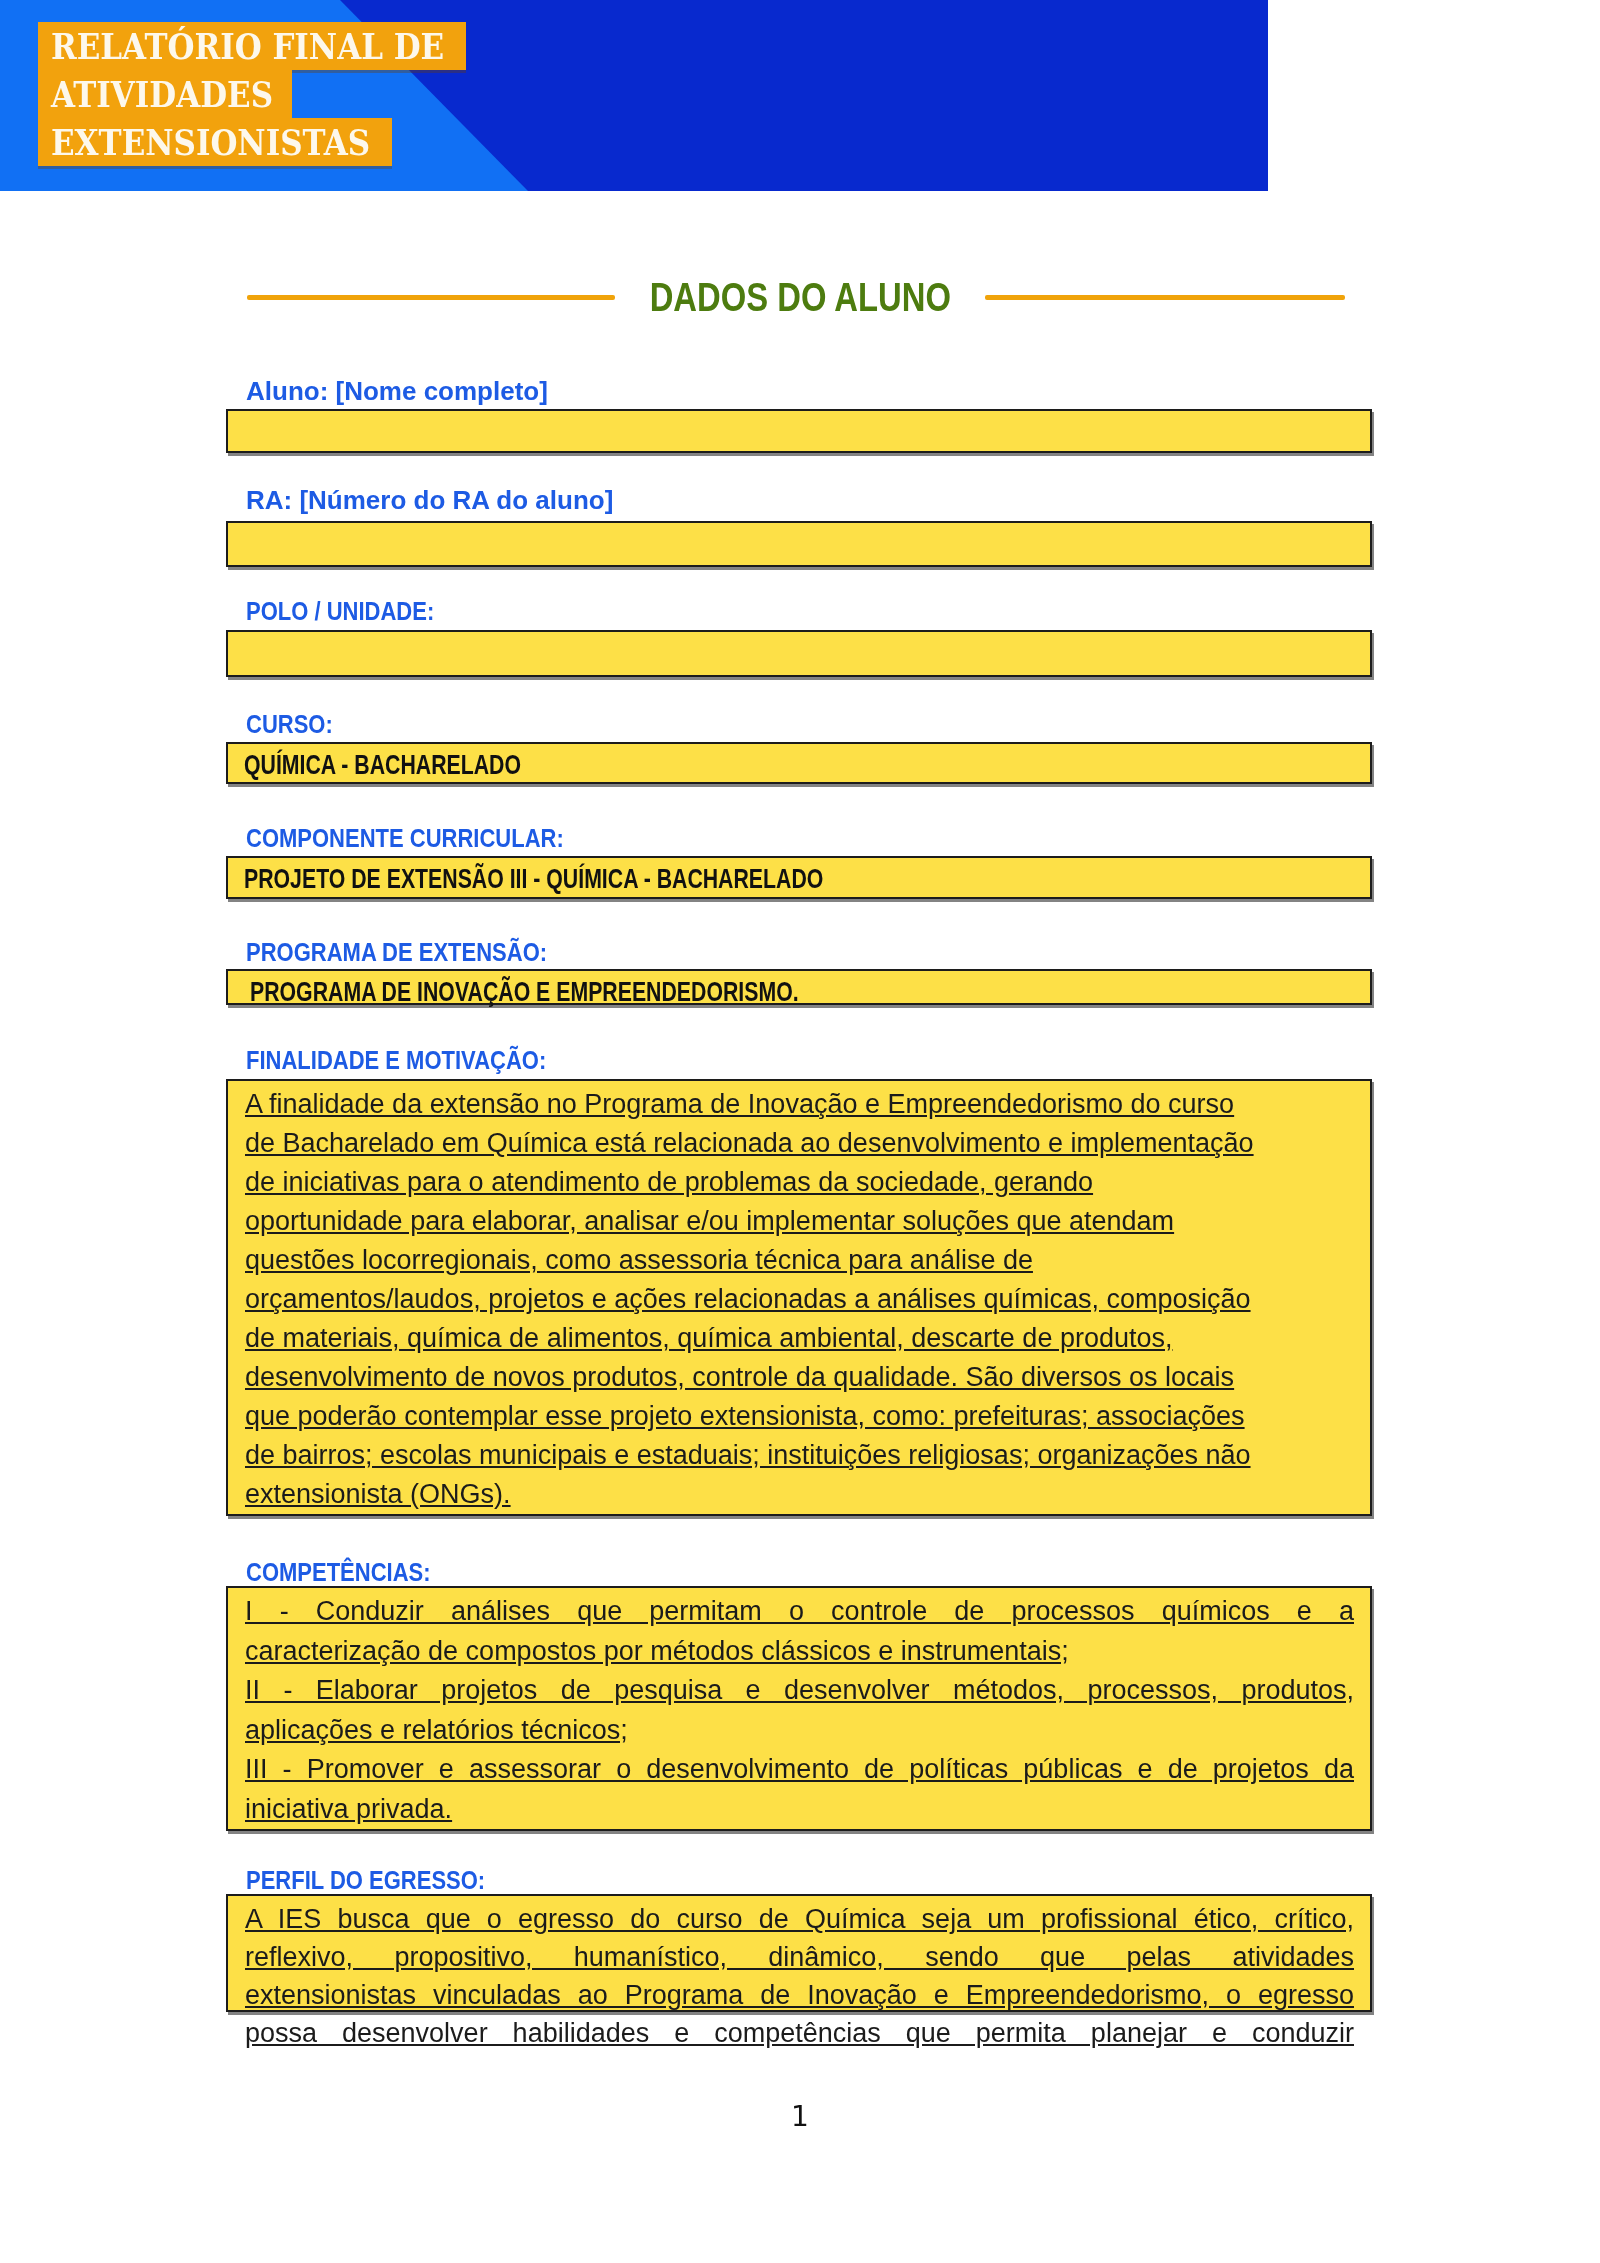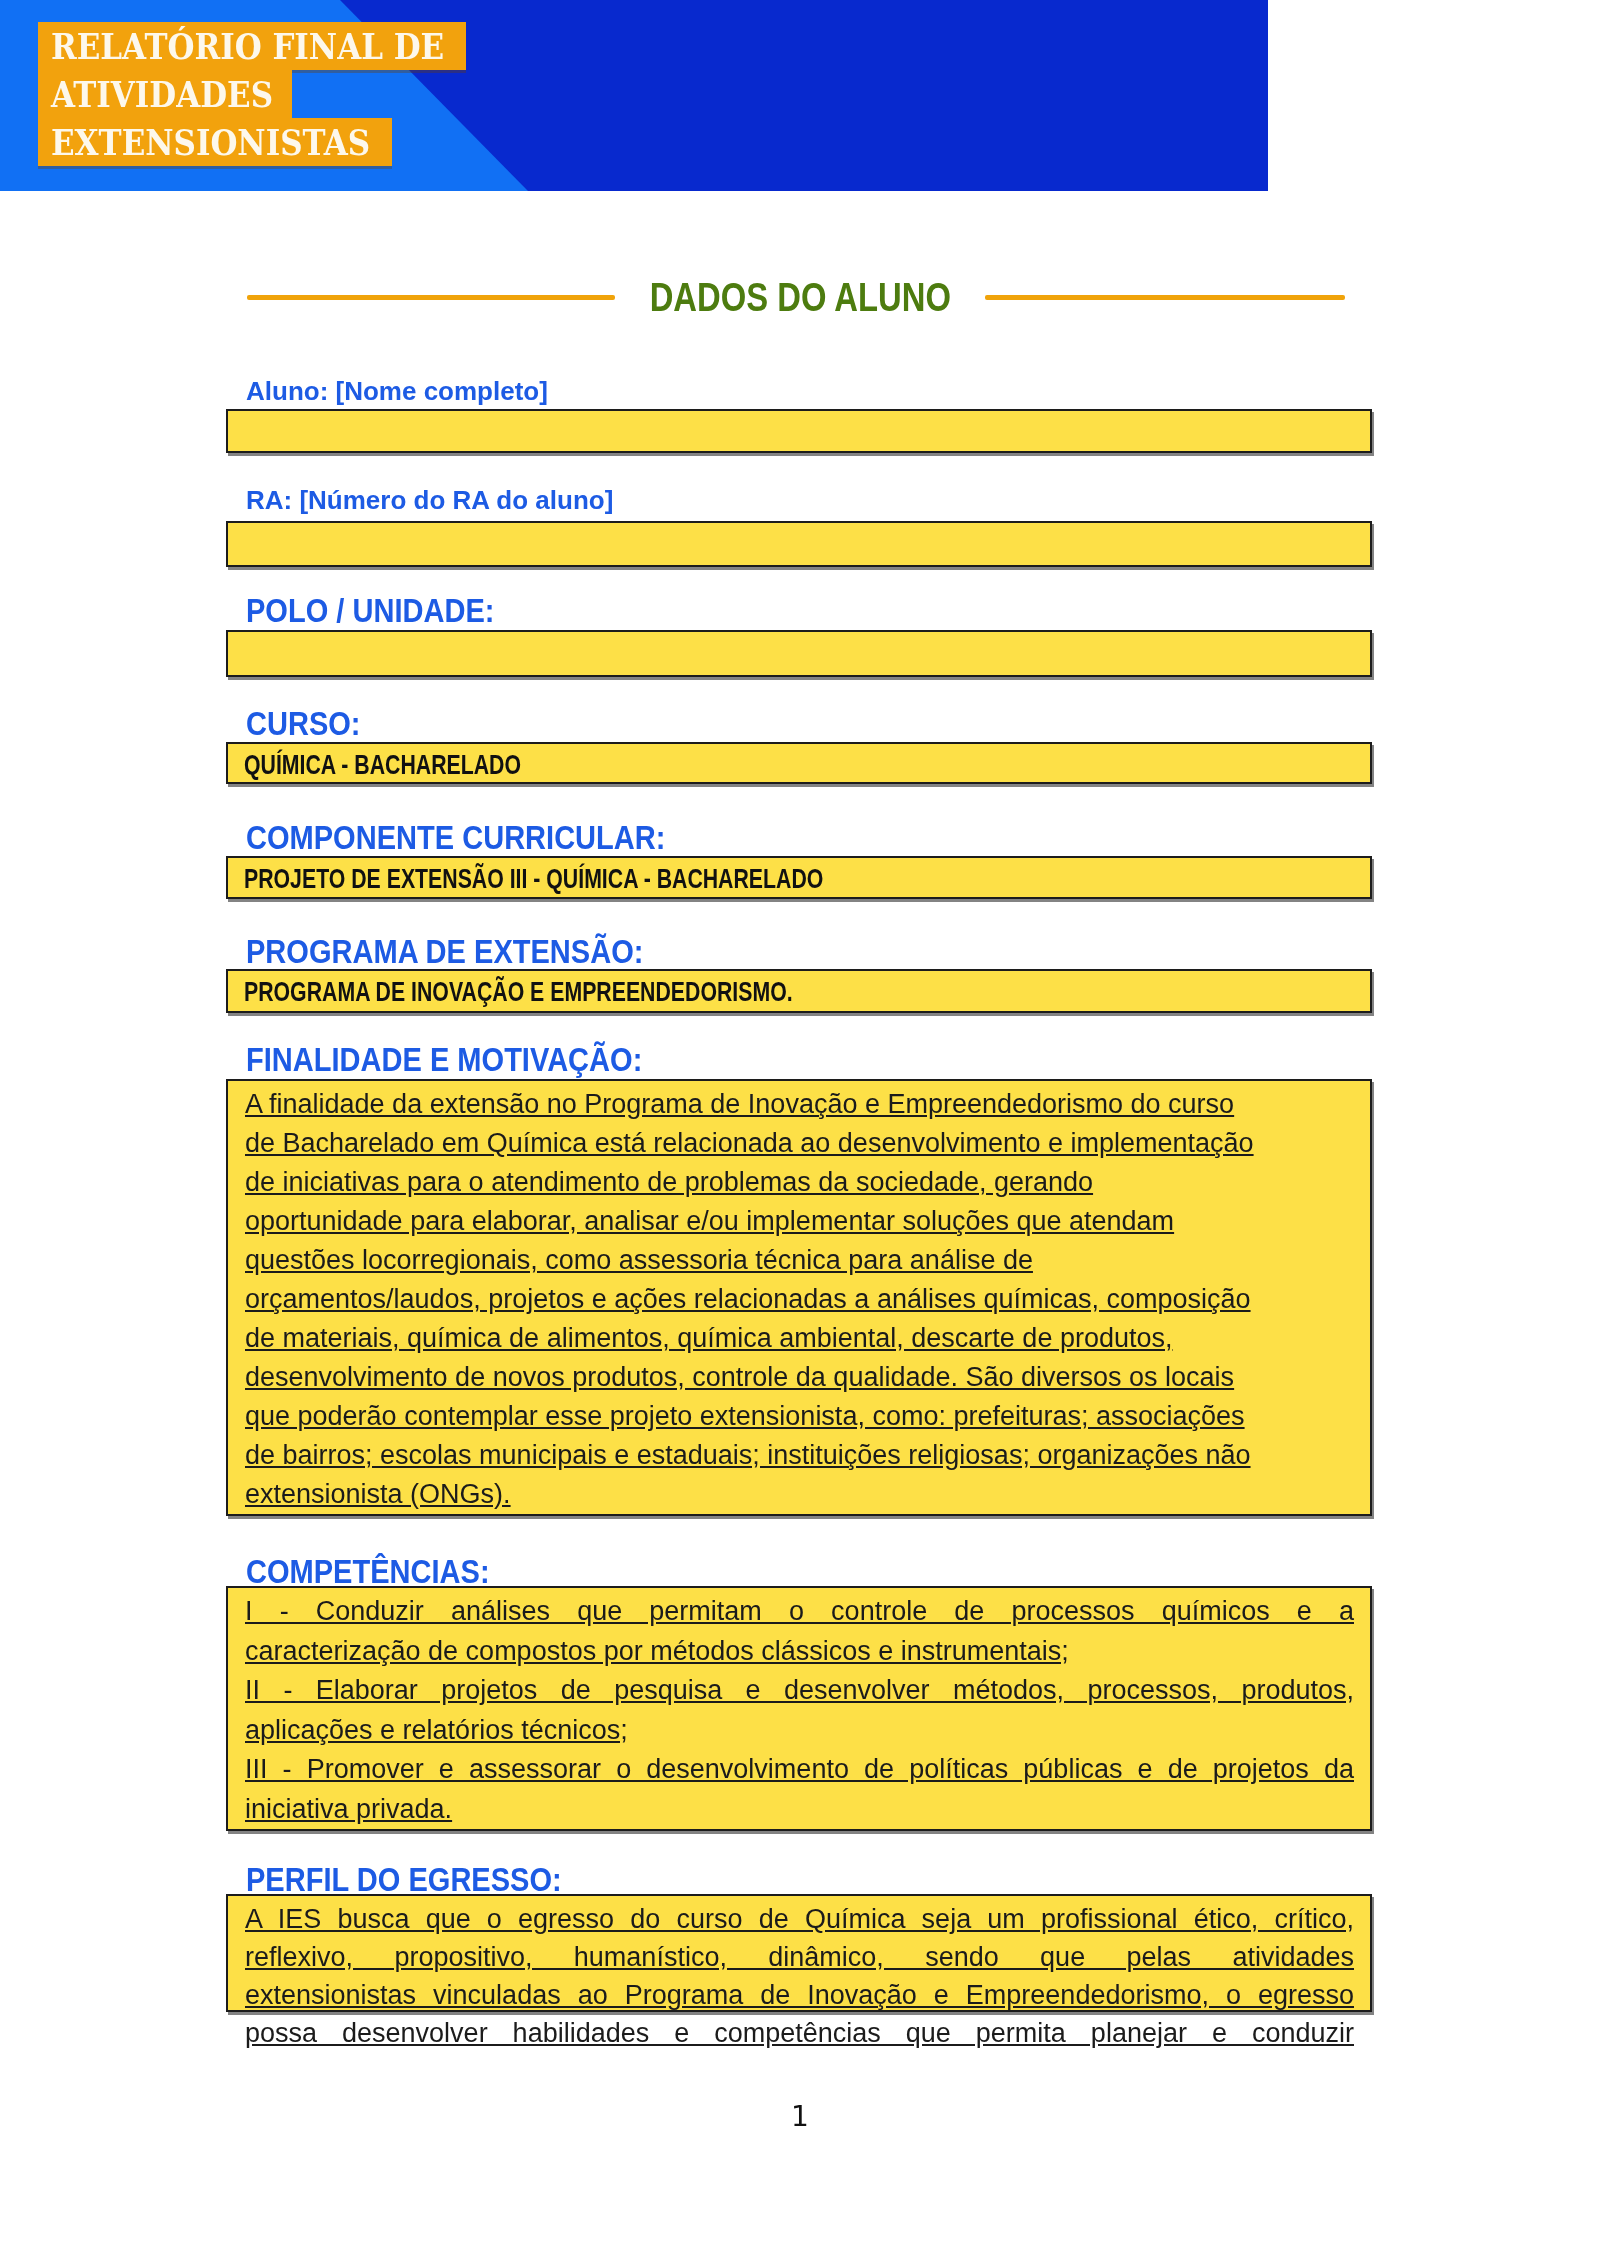--- a/index.html
+++ b/index.html
@@ -24,21 +24,21 @@
 
   
   .rule { position:absolute; height:5px; border-radius:2px; background:#F0A30A; }
   .sec-title { position:absolute; left:0; top:274px; width:1600px; text-align:center;
                color:#4d7c0f; font-weight:700; font-size:41px; white-space:nowrap; }
   .sec-title > span { display:inline-block; transform:scaleX(0.80); transform-origin:center; }
 
   
   .label { position:absolute; left:246px; color:#1D5BE4; font-weight:700;
            font-size:26px; line-height:28px; white-space:nowrap; }
-  .label.upper { font-size:33px; }
+  .label.upper { font-size:25px; }
   .label.upper > span { display:inline-block; transform:scaleX(0.88); transform-origin:left center; }
 
   
   .box { position:absolute; left:226px; width:1146px; box-sizing:border-box;
          background:#fde047; border:2px solid #1C1C1C;
          box-shadow:2px 3px 0 rgba(30,30,30,0.55); }
   .val-wrap { display:block; padding:5px 0 0 16px; white-space:nowrap; }
   .val { display:inline-block; transform:scaleX(0.76); transform-origin:left center;
          font-weight:700; font-size:28px; color:#111111; }
 
@@ -95,21 +95,21 @@
   <div class="label upper" style="top:824px;">
     <span>COMPONENTE CURRICULAR:</span>
   </div>
   <div class="box" style="top:856px; height:43px;">
     <span class="val-wrap"><span class="val">PROJETO DE EXTENSÃO III - QUÍMICA - BACHARELADO</span></span>
   </div>
 
   <div class="label upper" style="top:938px;">
     <span>PROGRAMA DE EXTENSÃO:</span>
   </div>
-  <div class="box" style="top:969px; height:44px;">
+  <div class="box" style="top:969px; height:36px;padding-left:6px;">
     <span class="val-wrap"><span class="val">PROGRAMA DE INOVAÇÃO E EMPREENDEDORISMO.</span></span>
   </div>
 
   <div class="label upper" style="top:1046px;">
     <span>FINALIDADE E MOTIVAÇÃO:</span>
   </div>
   <div class="box para" style="top:1079px; height:437px; line-height:39px;">
     <div class="ln">A finalidade da extensão no Programa de Inovação e Empreendedorismo do curso</div>
     <div class="ln">de Bacharelado em Química está relacionada ao desenvolvimento e implementação</div>
     <div class="ln">de iniciativas para o atendimento de problemas da sociedade, gerando</div>

